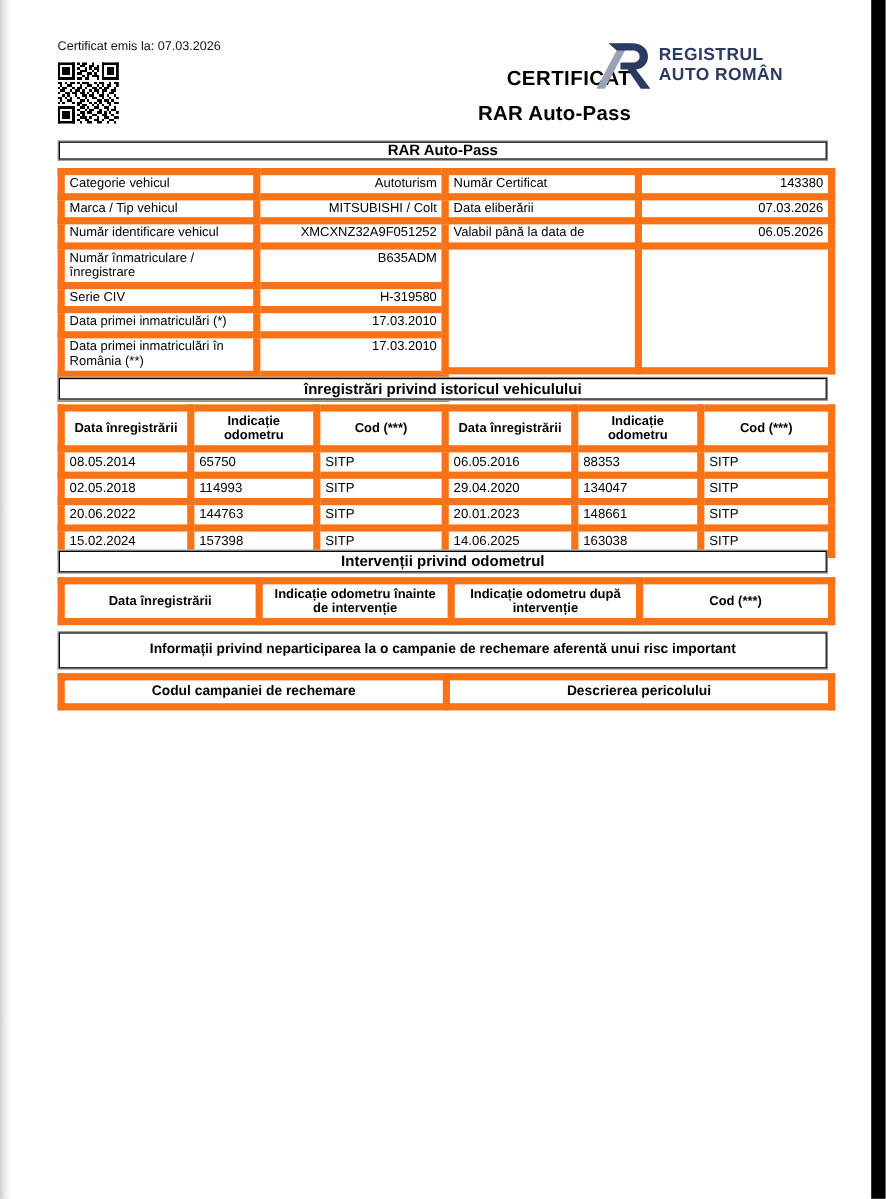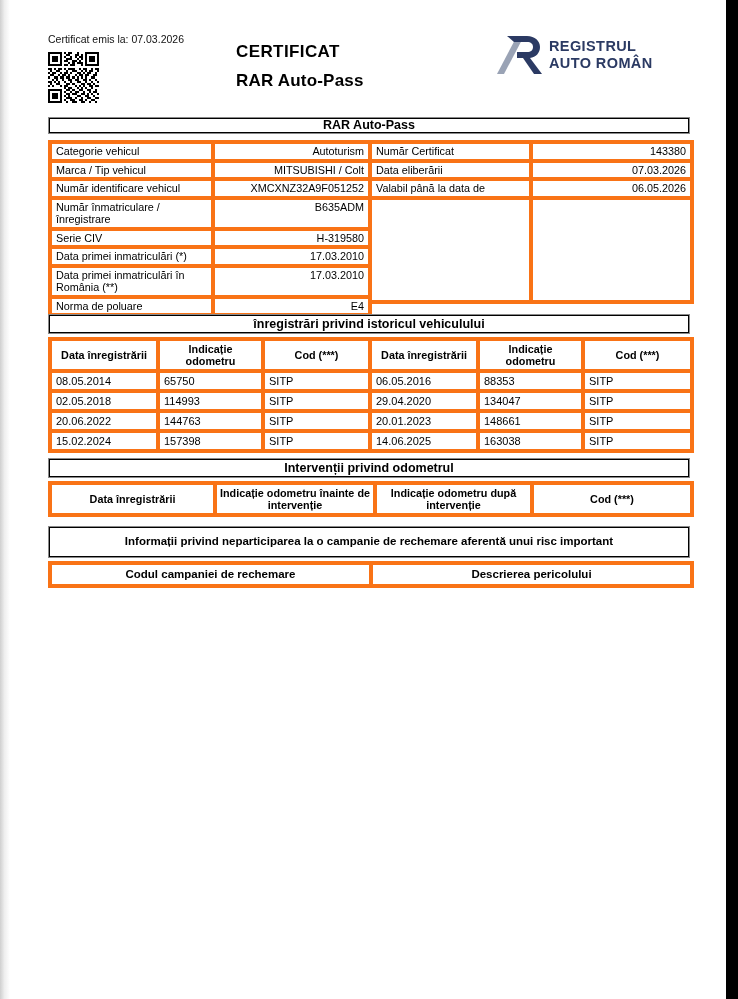--- a/index.html
+++ b/index.html
@@ -51,23 +51,23 @@
   .qr {
     position: absolute;
     left: 48px; top: 52px;
     width: 51px; height: 51px;
     background: #ffffff;
   }
   .qr svg { display: block; }
 
   .title-block {
     position: absolute;
-    left: 236px; top: 42px;
+    left: 236px; top: 56px;
     width: 290px;
-    text-align: left;
+    text-align: right;
   }
   .title-1 {
     font-size: 17px;
     font-weight: bold;
     letter-spacing: .4px;
     color: #000;
     line-height: 20px;
   }
   .title-2 {
     font-size: 17px;
@@ -123,21 +123,21 @@
   .band-title.sm { font-size: 11.5px; line-height: 13.5px; }
 
   
   table.grid {
     position: absolute;
     border-collapse: collapse;
     background: #fff;
     table-layout: fixed;
   }
   table.grid td, table.grid th {
-    border: 4px solid #f97316;
+    border: 6px solid #f97316;
     padding: 1px 4px;
     font-size: 10.8px;
     color: #000;
     vertical-align: middle;
     font-weight: normal;
     box-sizing: border-box;
     overflow: hidden;
   }
   td.lbl { text-align: left; line-height: 12.5px; }
   td.val { text-align: right; font-weight: bold; padding-right: 5px; }

